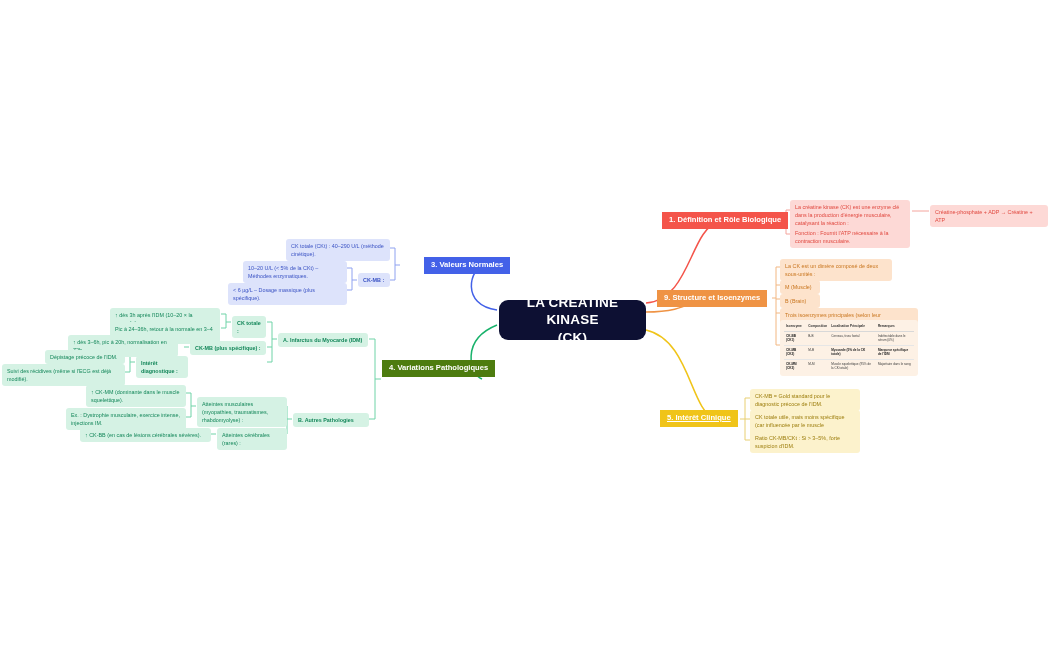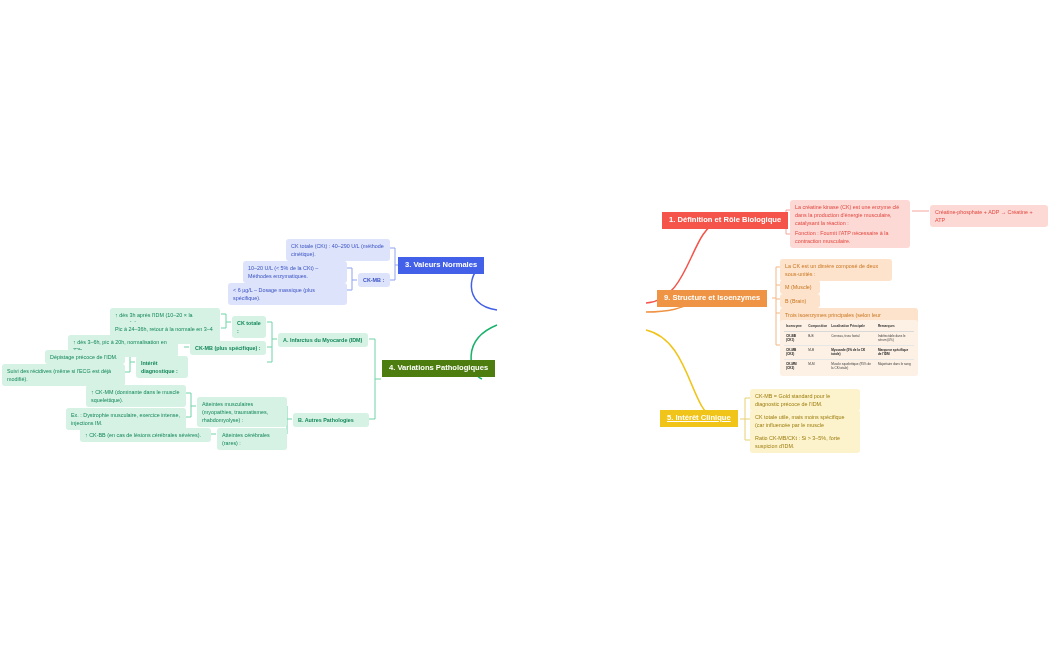--- a/index.html
+++ b/index.html
@@ -80,20 +80,26 @@
     <path d="M189,347 L184,347 M184,341 L184,341 M184,341 L179,341" stroke="#6fd3a7" stroke-width="1" fill="none"></path>
     <path d="M135,362 L130,362 M130,355 L130,372 M130,355 L125,355 M130,372 L125,372" stroke="#6fd3a7" stroke-width="1" fill="none"></path>
 
     <path d="M292,419 L287,419 M287,406 L287,434 M287,406 L282,406 M287,434 L282,434" stroke="#6fd3a7" stroke-width="1" fill="none"></path>
     <path d="M196,406 L191,406 M191,393 L191,417 M191,393 L186,393 M191,417 L186,417" stroke="#6fd3a7" stroke-width="1" fill="none"></path>
     <path d="M216,434 L211,434" stroke="#6fd3a7" stroke-width="1" fill="none"></path>
 
     <path d="M740,419 L745,419 M745,398 L745,440 M745,398 L750,398 M745,419 L750,419 M745,440 L750,440" stroke="#e8cf72" stroke-width="1" fill="none"></path>
   </svg>
 
+  <div class="node central" style="left:499px;top:300px;width:147px;height:40px;">
+    <span>
+      <span>LA CRÉATINE KINASE</span><br>
+      <span>(CK)</span>
+    </span>
+  </div>
 
   <div class="node branch" style="left:662px;top:212px;background:#f4544a;">
     <span>1. Définition et Rôle Biologique</span>
   </div>
   <div class="node leaf" style="left:790px;top:200px;width:120px;background:#fdd9d6;color:#e0483f;">
     <span>La créatine kinase (CK) est une enzyme clé dans la production d'énergie musculaire, catalysant la réaction :</span>
   </div>
   <div class="node leaf" style="left:790px;top:226px;width:120px;background:#fdd9d6;color:#e0483f;">
     <span>Fonction : Fournit l'ATP nécessaire à la contraction musculaire.</span>
   </div>
@@ -156,21 +162,21 @@
   <div class="node leaf" style="left:750px;top:389px;width:110px;background:#fcf2cc;color:#9c7d0c;">
     <span>CK-MB = Gold standard pour le diagnostic précoce de l'IDM.</span>
   </div>
   <div class="node leaf" style="left:750px;top:410px;width:110px;background:#fcf2cc;color:#9c7d0c;">
     <span>CK totale utile, mais moins spécifique (car influencée par le muscle squelettique).</span>
   </div>
   <div class="node leaf" style="left:750px;top:431px;width:110px;background:#fcf2cc;color:#9c7d0c;">
     <span>Ratio CK-MB/CKt : Si &gt; 3–5%, forte suspicion d'IDM.</span>
   </div>
 
-  <div class="node branch" style="left:398px;top:257px;background:#4361e8;">
+  <div class="node branch" style="left:424px;top:257px;background:#4361e8;">
     <span>3. Valeurs Normales</span>
   </div>
   <div class="node leaf" style="left:286px;top:239px;width:104px;background:#dde3fb;color:#3b53c4;">
     <span>CK totale (CKt) : 40–290 U/L (méthode cinétique).</span>
   </div>
   <div class="node leaf sub" style="left:358px;top:273px;width:32px;background:#dde3fb;color:#3b53c4;">
     <span>CK-MB :</span>
   </div>
   <div class="node leaf" style="left:243px;top:261px;width:104px;background:#dde3fb;color:#3b53c4;">
     <span>10–20 U/L (&lt; 5% de la CKt) – Méthodes enzymatiques.</span>

